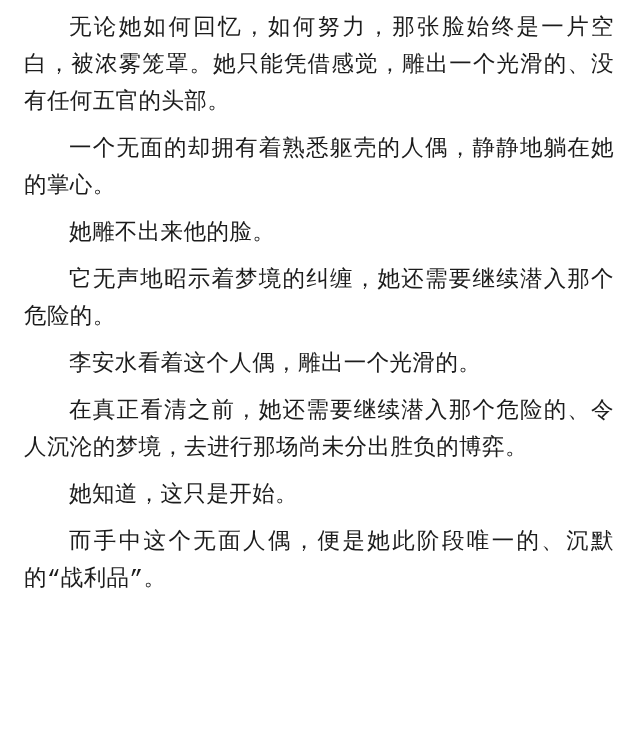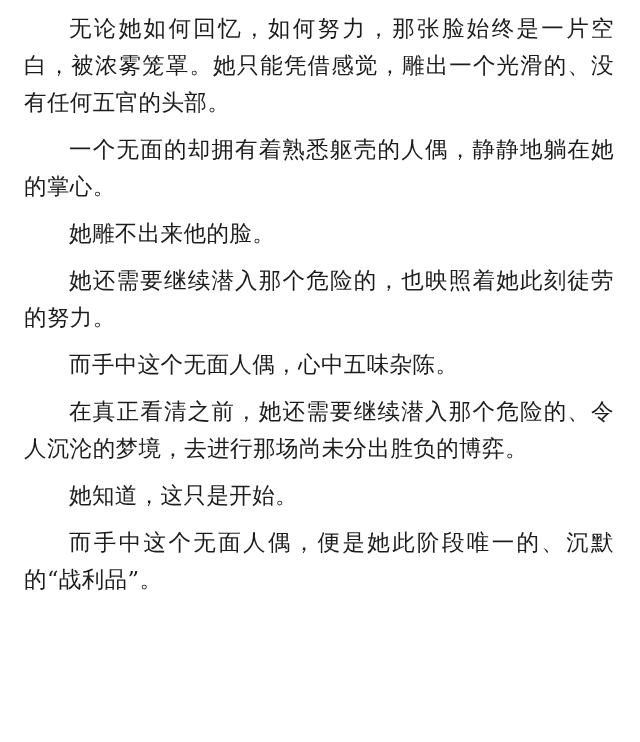--- a/index.html
+++ b/index.html
@@ -13,20 +13,21 @@
     overflow: hidden;
     font-family: "DejaVu Serif", "Liberation Serif", serif;
     color: #1a1a1a;
   }
   #page {
     width: 640px;
     height: 532px;
     box-sizing: border-box;
     padding: 10px 26px 0 24px;
     background: #ffffff;
+    font-family: Liberation Mono, monospace;
   }
   .para {
     margin: 0 0 10px 0;
     font-size: 22.5px;
     line-height: 37px;
     text-align: justify;
     text-justify: inter-character;
     text-indent: 2em;
     letter-spacing: 0.4px;
     color: #1c1c1c;
@@ -36,18 +37,18 @@
     margin-bottom: 16px;
   }
 </style>
 </head>
 <body>
 
 <div id="page">
   <p class="para">无论她如何回忆，如何努力，那张脸始终是一片空白，被浓雾笼罩。她只能凭借感觉，雕出一个光滑的、没有任何五官的头部。</p>
   <p class="para">一个无面的却拥有着熟悉躯壳的人偶，静静地躺在她的掌心。</p>
   <p class="para">她雕不出来他的脸。</p>
-  <p class="para">她还需要继续潜入那个危险的，也映照着她此刻徒劳的努力。</p>
-  <p class="para">而手中这个无面人偶，心中五味杂陈。</p>
+  <p class="para">它无声地昭示着梦境的纠缠，她还需要继续潜入那个危险的。</p>
+  <p class="para">李安水看着这个人偶，雕出一个光滑的。</p>
   <p class="para">在真正看清之前，她还需要继续潜入那个危险的、令人沉沦的梦境，去进行那场尚未分出胜负的博弈。</p>
   <p class="para">她知道，这只是开始。</p>
   <p class="para">而手中这个无面人偶，便是她此阶段唯一的、沉默的“战利品”。</p>
 </div>
 
 </body></html>

